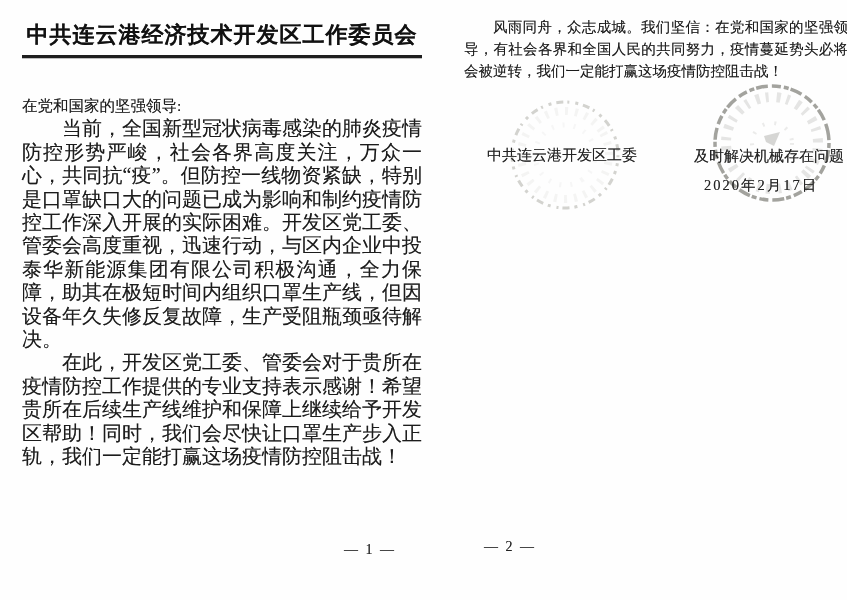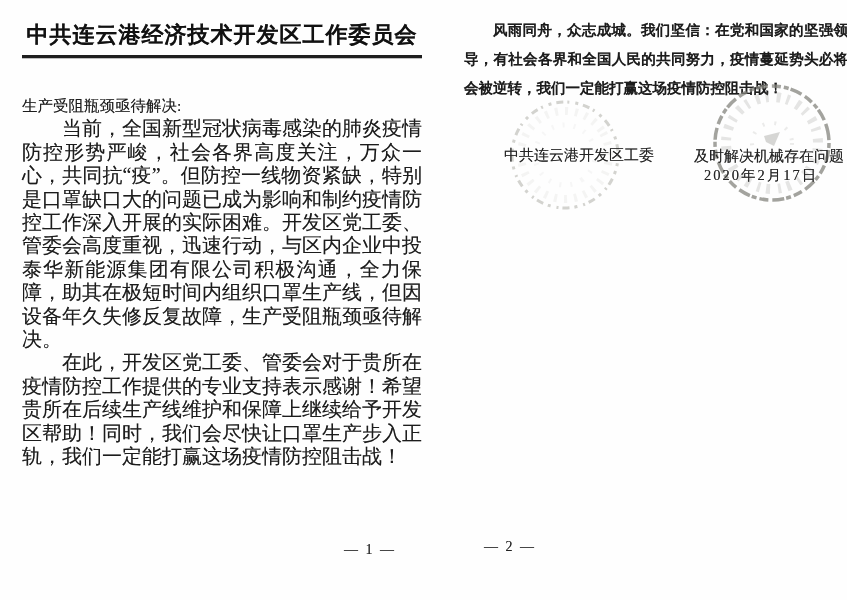--- a/index.html
+++ b/index.html
@@ -39,52 +39,52 @@
   .body-par{
     margin:0;font-size:20px;line-height:23.4px;
     text-align:justify;text-indent:2em;
     text-shadow:0 0 .4px rgba(30,30,30,.5);
   }
   
   .page-right{
     position:absolute;left:464px;top:16px;width:384px;
   }
   .page-right .body-par{
-    font-size:14.5px;line-height:29px;font-weight:bold;
+    font-size:14.5px;line-height:22px;
   }
   
   .sig{
     position:absolute;font-size:15px;white-space:nowrap;
     color:#242424;z-index:3;
     text-shadow:0 0 .5px rgba(30,30,30,.55);
   }
-  .sig-left{left:504px;top:146px;}
+  .sig-left{left:487px;top:146px;}
   .sig-right{left:694px;top:147px;}
-  .sig-date{left:704px;top:166px;font-size:14.5px;letter-spacing:2px;}
+  .sig-date{left:704px;top:176px;font-size:14.5px;letter-spacing:2px;}
   .seal{position:absolute;z-index:2;}
   .seal-left{left:505px;top:96px;}
   .seal-right{left:708px;top:80px;}
   
   .pageno{
     position:absolute;font-size:14px;color:#222;
     letter-spacing:2px;white-space:nowrap;
     text-shadow:0 0 .4px rgba(30,30,30,.5);
   }
   .pageno-1{left:344px;top:542px;}
   .pageno-2{left:484px;top:539px;}
 </style>
 </head>
 <body>
 
 <div id="scan">
 
   <div class="page-left">
     <div class="letterhead">中共连云港经济技术开发区工作委员会</div>
     <div class="letterhead-rule"></div>
-    <div class="salutation">生产受阻瓶颈亟待解决:</div>
+    <div class="salutation">在党和国家的坚强领导:</div>
     <p class="body-par">当前，全国新型冠状病毒感染的肺炎疫情防控形势严峻，社会各界高度关注，万众一心，共同抗“疫”。但防控一线物资紧缺，特别是口罩缺口大的问题已成为影响和制约疫情防控工作深入开展的实际困难。开发区党工委、管委会高度重视，迅速行动，与区内企业中投泰华新能源集团有限公司积极沟通，全力保障，助其在极短时间内组织口罩生产线，但因设备年久失修反复故障，生产受阻瓶颈亟待解决。</p>
     <p class="body-par">在此，开发区党工委、管委会对于贵所在疫情防控工作提供的专业支持表示感谢！希望贵所在后续生产线维护和保障上继续给予开发区帮助！同时，我们会尽快让口罩生产步入正轨，我们一定能打赢这场疫情防控阻击战！</p>
   </div>
 
   <div class="page-right">
     <p class="body-par">风雨同舟，众志成城。我们坚信：在党和国家的坚强领导，有社会各界和全国人民的共同努力，疫情蔓延势头必将会被逆转，我们一定能打赢这场疫情防控阻击战！</p>
   </div>
 
   <svg class="seal seal-left" width="120" height="120" viewBox="0 0 120 120">
     <circle cx="60" cy="59" r="53" fill="none" stroke="#aeaea8" stroke-width="3" stroke-dasharray="3 5 7 4 2 6" opacity="0.55" transform="rotate(18 60 59)"></circle>

